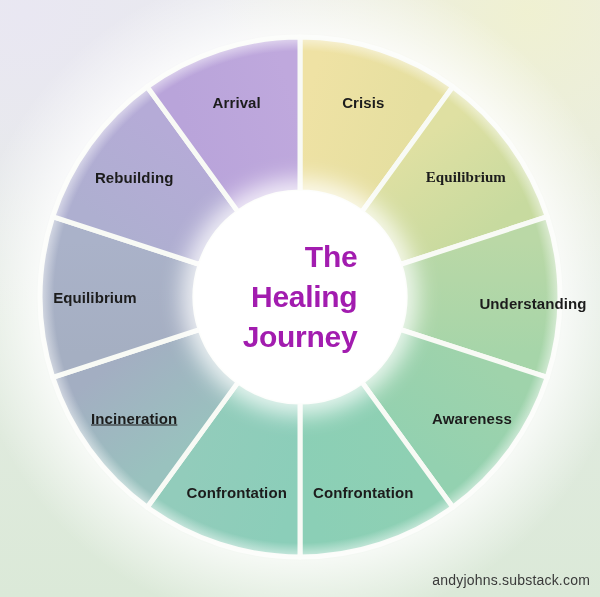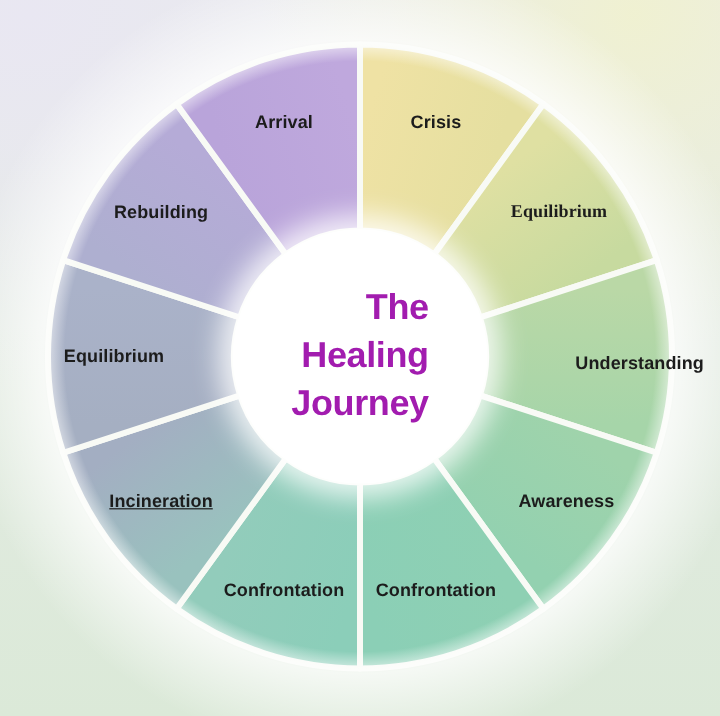--- a/index.html
+++ b/index.html
@@ -114,13 +114,14 @@
       <div class="seg-label" style="left: 134.2px; top: 176.5px;">Rebuilding</div>
       <div class="seg-label" style="left: 236.7px; top: 102px;">Arrival</div>
     </div>
   <div class="center-circle">
     <div class="title">
       <div>The</div>
       <div>Healing</div>
       <div>Journey</div>
     </div>
   </div>
+  <div class="credit">andyjohns.substack.com</div>
 </div>
 
 </body></html>

